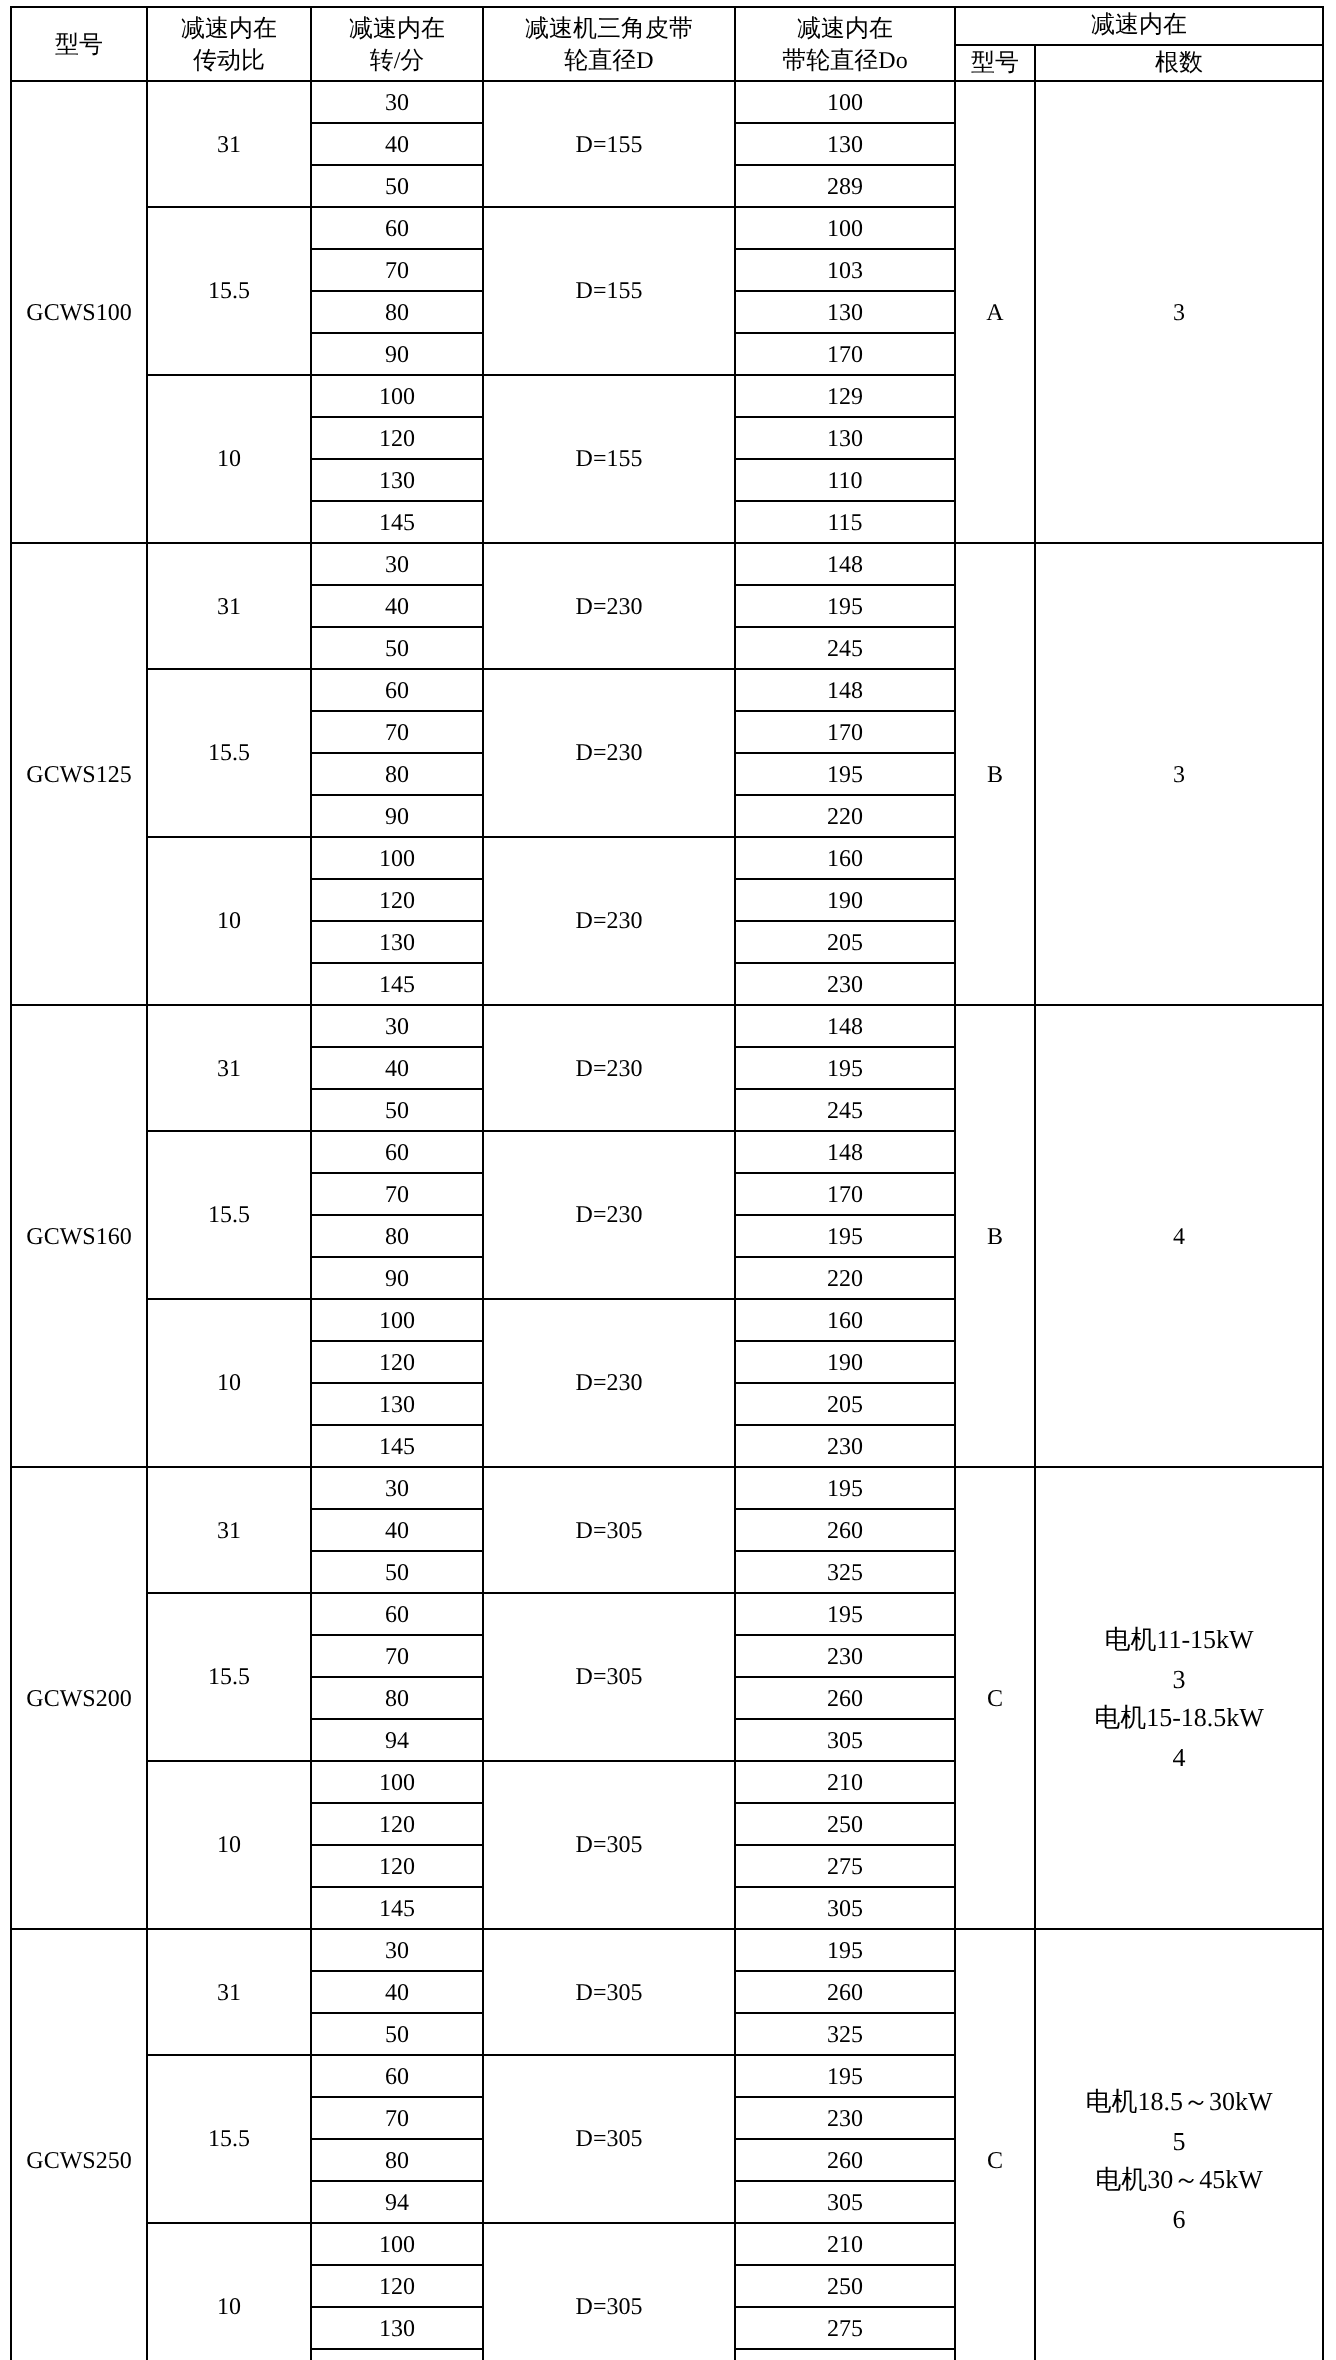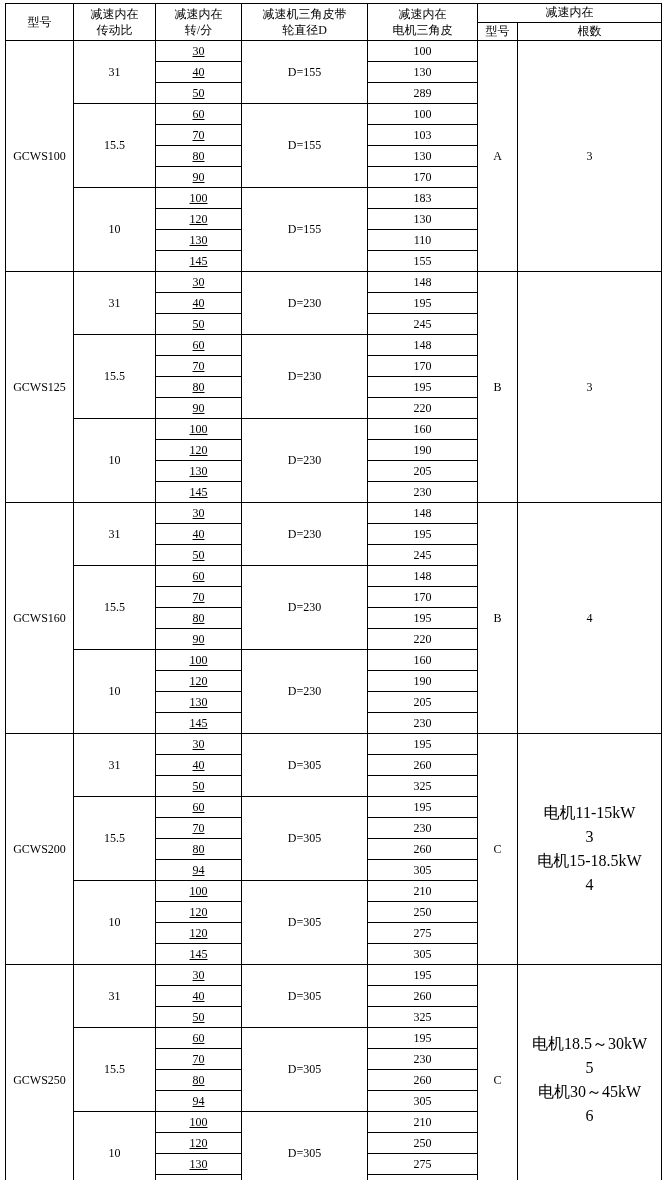--- a/index.html
+++ b/index.html
@@ -47,34 +47,33 @@
     font-size: 12.5px;
     padding: 2px 1px;
   }
   .hdr .two-line { line-height: 1.35; }
 
   td.model-cell {
     font-size: 12.5px;
   }
   td.speed-cell {
     height: 20px;
-    text-decoration: underline;
   }
   td.motor-cell {
     height: 20px;
   }
   td.ratio-cell, td.pulley-cell {
     font-size: 12.5px;
   }
   td.belt-type-cell, td.belt-num-cell {
     font-size: 12.5px;
   }
   .belt-note {
     line-height: 1.5;
-    font-size: 16px;
+    font-size: 13px;
   }
   .nowrap { white-space: nowrap; }
 </style>
 </head>
 <body>
 
 <div class="sheet">
   <table class="spec">
     <colgroup>
       <col class="c-model">
@@ -95,21 +94,21 @@
         <td rowspan="2" class="two-line">
           <div>减速内在</div>
           <div>转/分</div>
         </td>
         <td rowspan="2" class="two-line">
           <div>减速机三角皮带</div>
           <div>轮直径D</div>
         </td>
         <td rowspan="2" class="two-line">
           <div>减速内在</div>
-          <div>电机三角皮</div>
+          <div>带轮直径Do</div>
         </td>
         <td colspan="2" style="height:17px">减速内在</td>
       </tr>
       <tr class="hdr">
         <td style="height:17px">型号</td>
         <td style="height:17px">根数</td>
       </tr>
     <tr>
           <td rowspan="11" class="model-cell">GCWS100</td>
           <td rowspan="3" class="ratio-cell">31</td>
@@ -142,33 +141,33 @@
           <td class="motor-cell">130</td>
         </tr>
         <tr>
           <td class="speed-cell">90</td>
           <td class="motor-cell">170</td>
         </tr>
         <tr>
           <td rowspan="4" class="ratio-cell">10</td>
           <td class="speed-cell">100</td>
           <td rowspan="4" class="pulley-cell">D=155</td>
-          <td class="motor-cell">183</td>
+          <td class="motor-cell">129</td>
         </tr>
         <tr>
           <td class="speed-cell">120</td>
           <td class="motor-cell">130</td>
         </tr>
         <tr>
           <td class="speed-cell">130</td>
           <td class="motor-cell">110</td>
         </tr>
         <tr>
           <td class="speed-cell">145</td>
-          <td class="motor-cell">155</td>
+          <td class="motor-cell">115</td>
         </tr>
         <tr>
           <td rowspan="11" class="model-cell">GCWS125</td>
           <td rowspan="3" class="ratio-cell">31</td>
           <td class="speed-cell">30</td>
           <td rowspan="3" class="pulley-cell">D=230</td>
           <td class="motor-cell">148</td>
           <td rowspan="11" class="belt-type-cell">B</td>
           <td rowspan="11" class="belt-num-cell">3</td>
         </tr>

